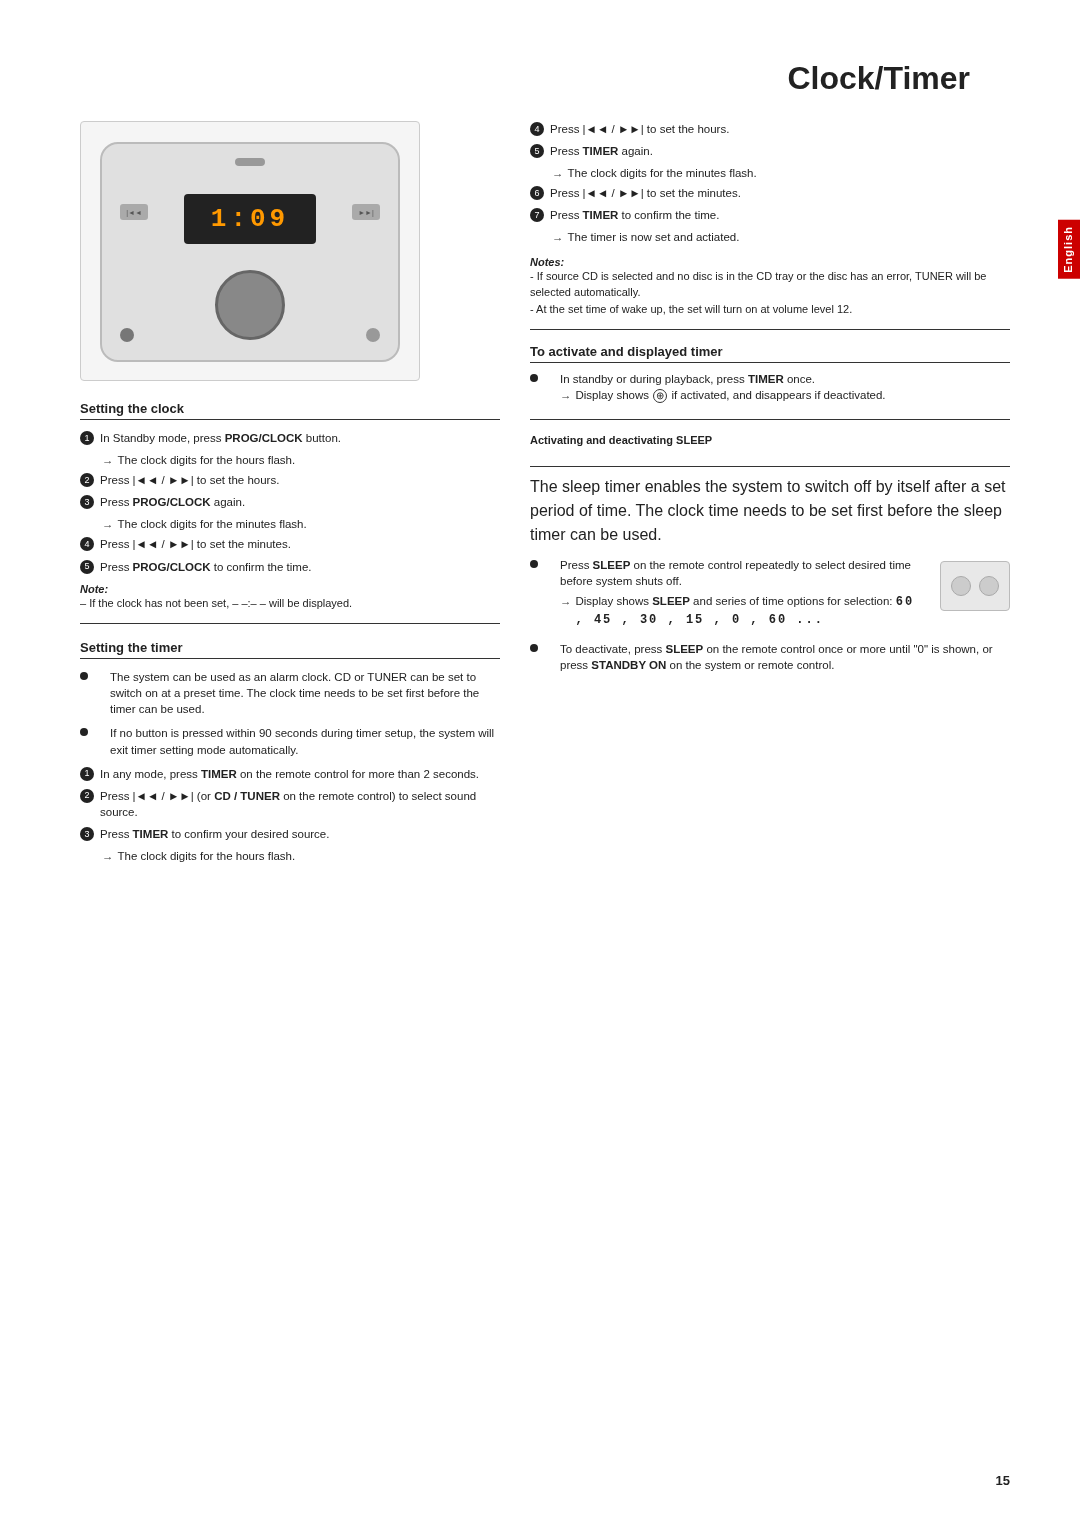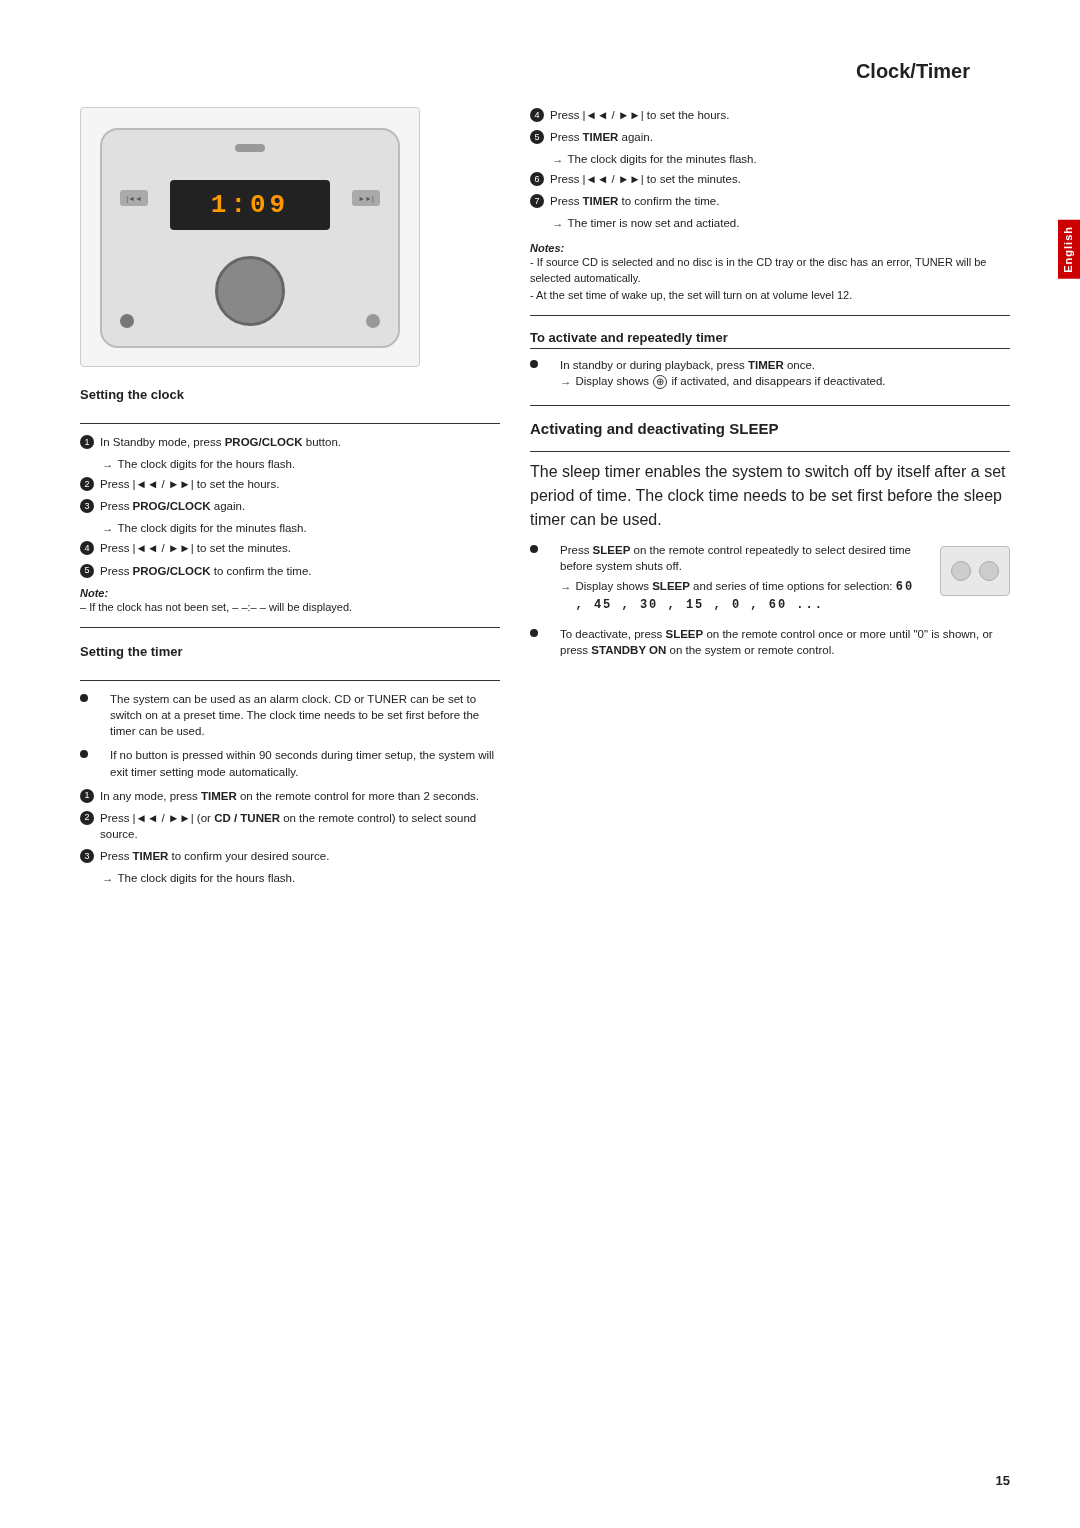--- a/index.html
+++ b/index.html
@@ -31,21 +31,21 @@
       writing-mode: vertical-rl;
       text-orientation: mixed;
       transform: rotate(180deg);
       letter-spacing: 1px;
       width: 22px;
       text-align: center;
     }
     
     .page-title {
       text-align: right;
-      font-size: 20px;
+      font-size: 32px;
       font-weight: bold;
       margin-bottom: 24px;
       padding-right: 40px;
     }
     
     .two-col {
       display: flex;
       gap: 30px;
     }
     .col-left {
@@ -77,21 +77,21 @@
       border: 2px solid #bbb;
     }
     .device-top-btn {
       width: 30px; height: 8px;
       background: #999; border-radius: 4px;
       position: absolute; top: 14px; left: 50%; transform: translateX(-50%);
     }
     .device-display {
       position: absolute;
       top: 50px; left: 50%; transform: translateX(-50%);
-      width: 160px; height: 50px;
+      width: 132px; height: 50px;
       background: #222;
       border-radius: 4px;
       display: flex; align-items: center; justify-content: center;
       color: #f90;
       font-size: 26px;
       font-weight: bold;
       font-family: 'Courier New', monospace;
       letter-spacing: 4px;
     }
     .device-knob {
@@ -128,21 +128,21 @@
       position: absolute;
       bottom: 18px; right: 18px;
       width: 14px; height: 14px;
       background: #999; border-radius: 50%;
     }
     
     .section-title {
       font-size: 13px;
       font-weight: bold;
       border-bottom: 1px solid #333;
-      padding-bottom: 21px;
+      padding-bottom: 3px;
       margin-bottom: 10px;
       margin-top: 16px;
     }
     
     .num-list {
       list-style: none;
       padding: 0;
     }
     .num-list li {
       display: flex;
@@ -214,24 +214,24 @@
     .subsection-title {
       font-size: 13px;
       font-weight: bold;
       border-bottom: 1px solid #333;
       padding-bottom: 3px;
       margin-bottom: 8px;
       margin-top: 14px;
     }
     
     .sleep-section-title {
-      font-size: 15px;
+      font-size: 11px;
       font-weight: bold;
       border-bottom: 1px solid #333;
-      padding-bottom: 14px;
+      padding-bottom: 20px;
       margin-bottom: 8px;
       margin-top: 14px;
     }
     
     .sleep-options {
       font-family: 'Courier New', monospace;
       font-weight: bold;
       font-size: 12px;
       letter-spacing: 2px;
     }
@@ -414,21 +414,21 @@
       </ol>
 
       <div class="note-block" style="margin-top:10px;">
         <div class="note-title">Notes:</div>
         <p>- If source CD is selected and no disc is in the CD tray or the disc has an error, TUNER will be selected automatically.</p>
         <p>- At the set time of wake up, the set will turn on at volume level 12.</p>
       </div>
 
       <hr class="divider">
 
-      <div class="subsection-title">To activate and repeatedly timer</div>
+      <div class="subsection-title">To activate and displayed timer</div>
 
       <ul class="bullet-list">
         <li>
           <span class="bullet"></span>
           <div>
             <span>In standby or during playback, press <strong>TIMER</strong> once.</span>
             <div class="arrow-item" style="margin-left:0;">
               <span class="arrow">→</span>
               <span>Display shows <span class="symbol-timer">⊕</span> if activated, and disappears if deactivated.</span>
             </div>

